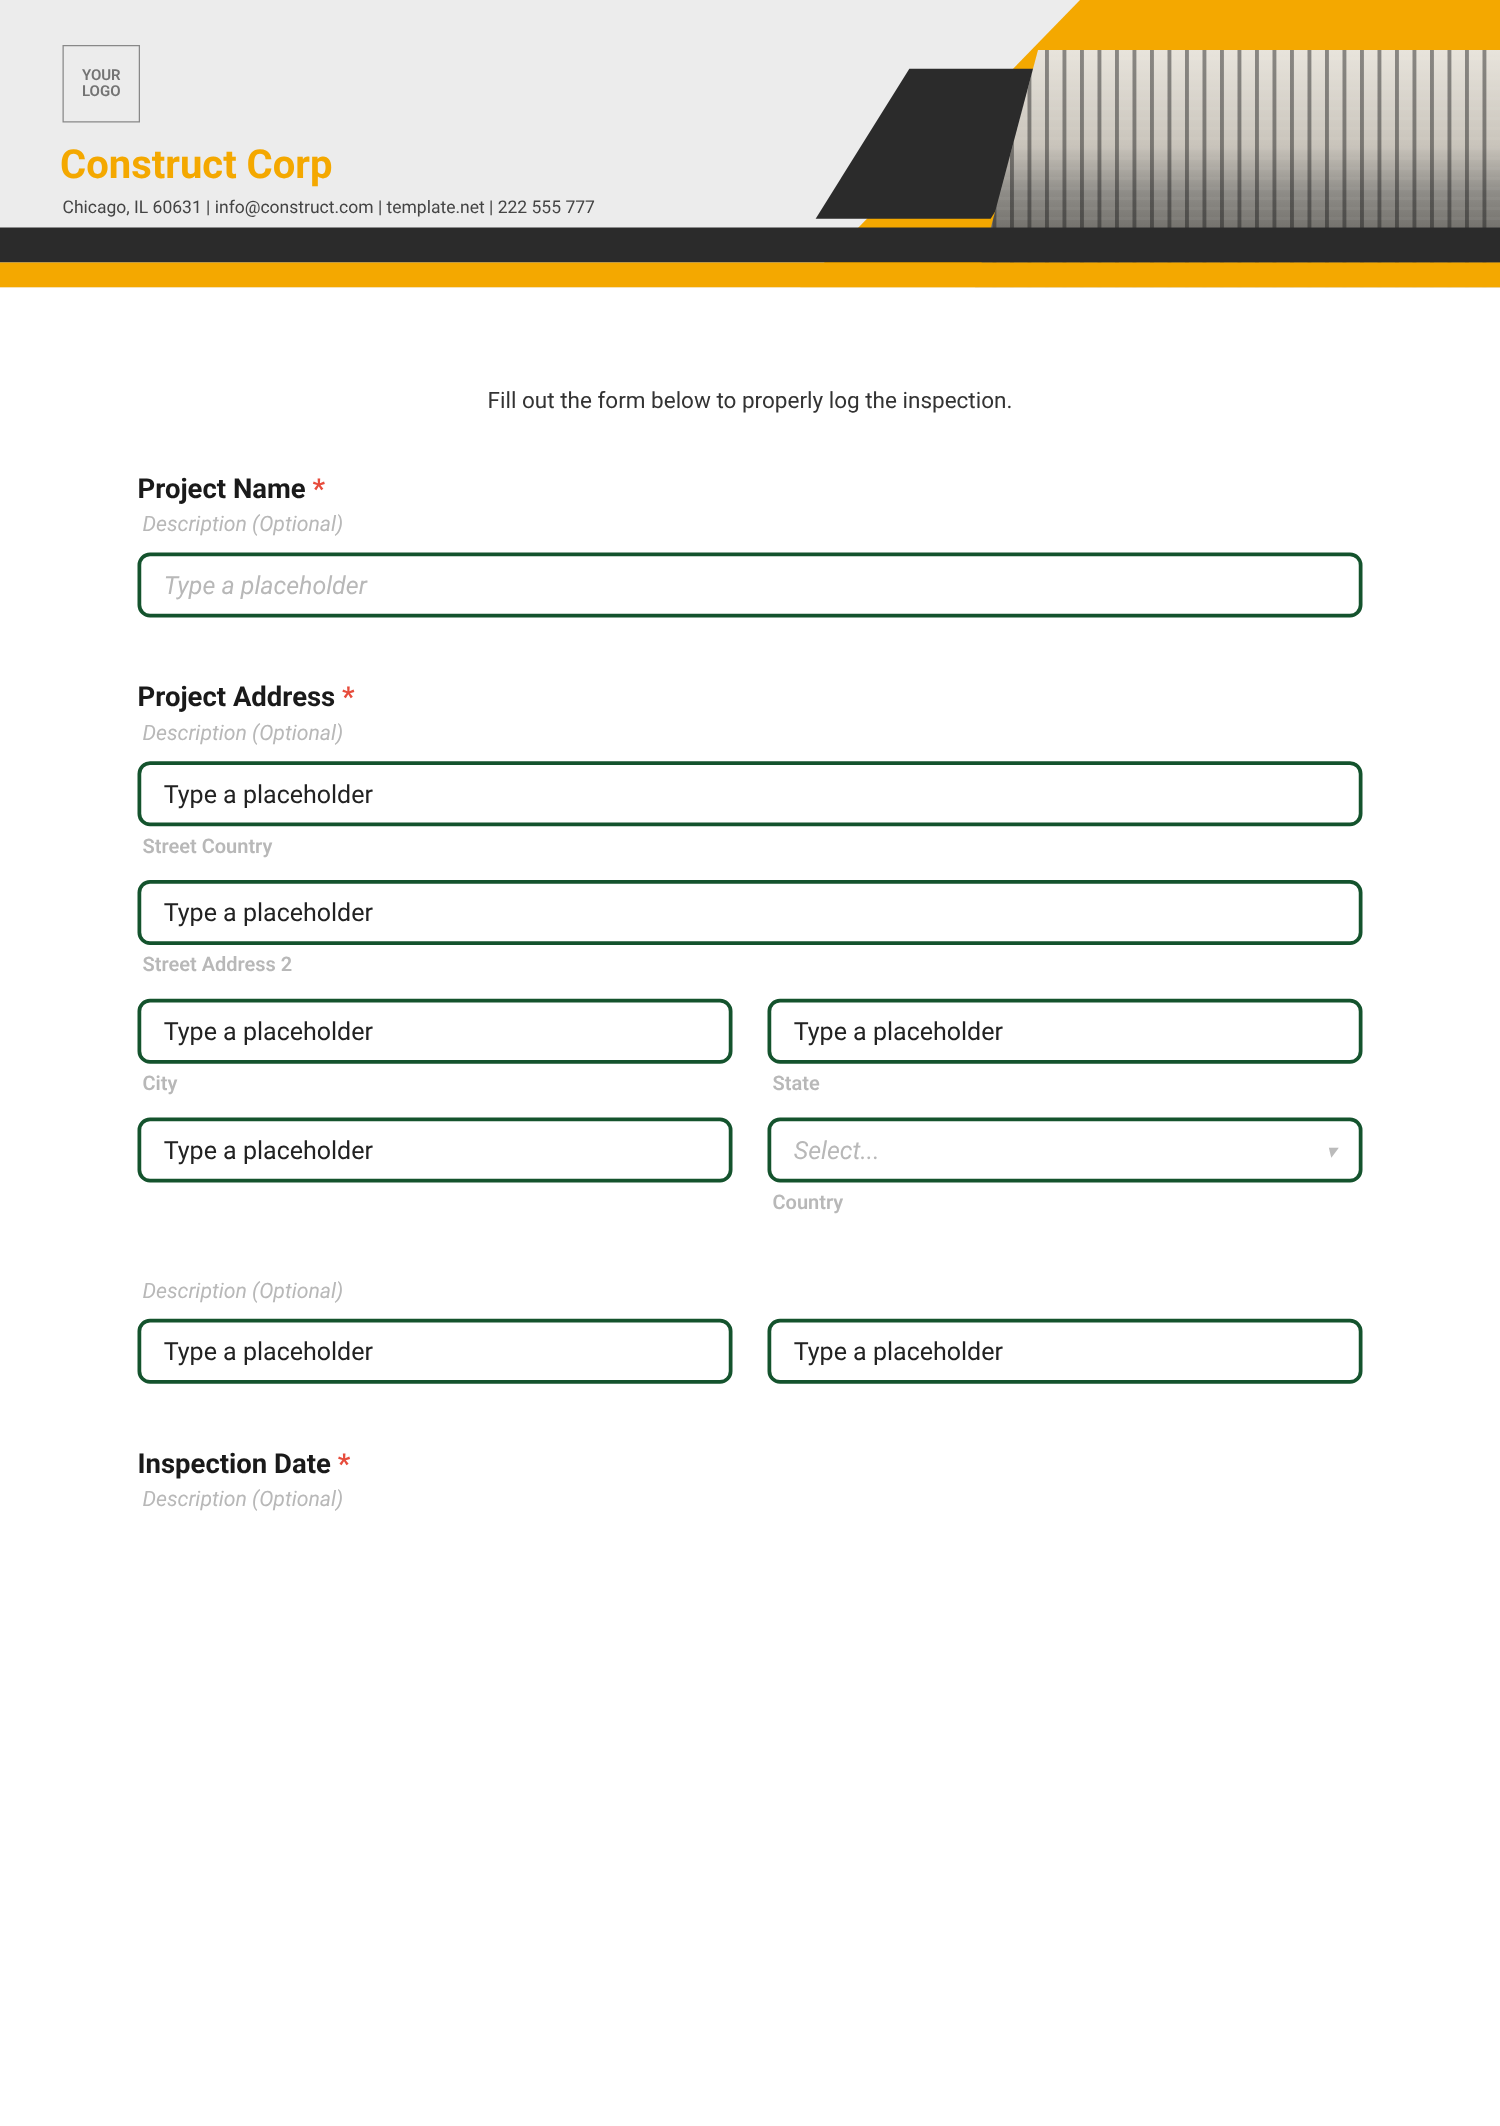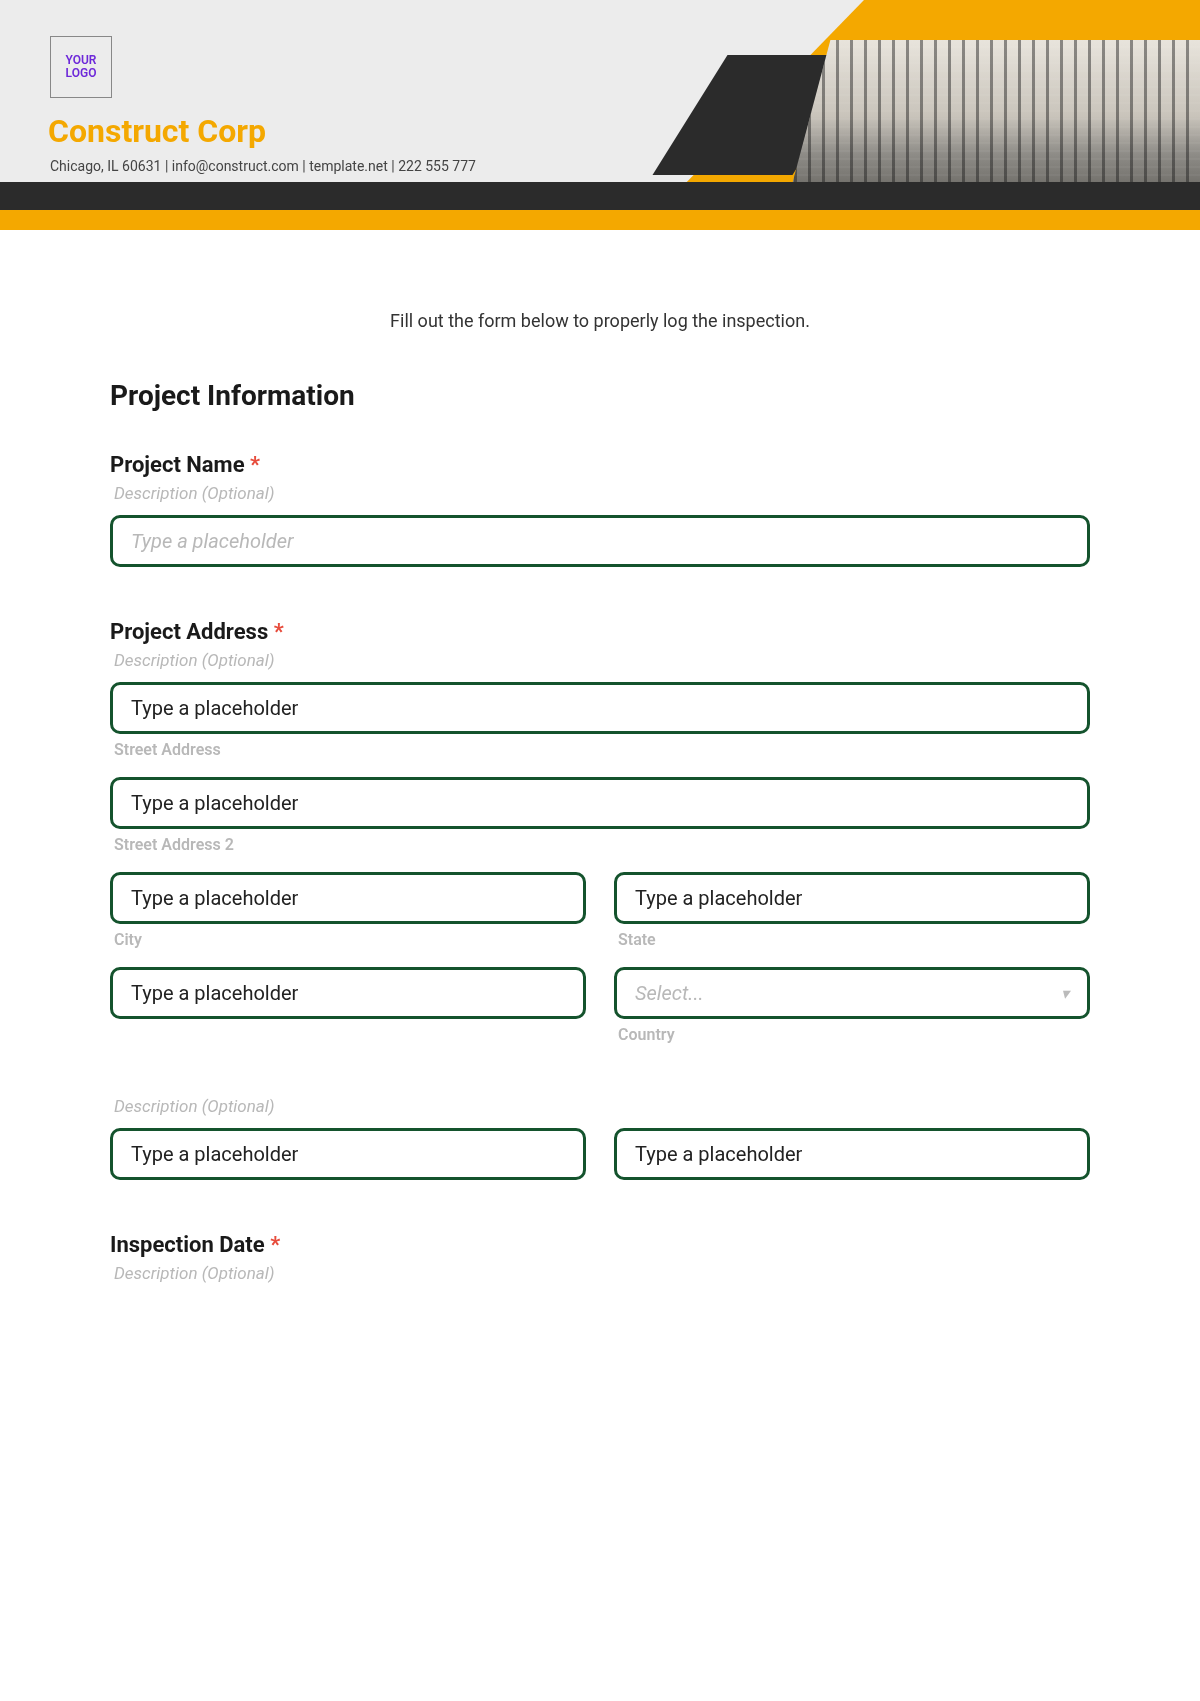--- a/index.html
+++ b/index.html
@@ -61,21 +61,21 @@
 .logo-box {
   position: absolute;
   top: 36px; left: 50px;
   width: 62px; height: 62px;
   border: 1px solid #888;
   display: flex;
   align-items: center;
   justify-content: center;
   font-size: 12px;
   font-weight: 600;
-  color: #6d28d9;
+  color: #737373;
   text-align: center;
   line-height: 1.1;
   background:#ececec;
 }
 .company-name {
   position: absolute;
   top: 112px; left: 48px;
   color: #f4a800;
   font-size: 32px;
   font-weight: 700;
@@ -166,42 +166,41 @@
   <div class="stripe-orange-bottom"></div>
   <div class="logo-box">YOUR LOGO</div>
   <div class="company-name">Construct Corp</div>
   <div class="company-info">Chicago, IL 60631 | info@construct.com | template.net | 222 555 777</div>
 </div>
 
 <div class="page">
 
   <div class="form-sub">Fill out the form below to properly log the inspection.</div>
 
-  <h2 class="section-title">Project Information</h2>
 
   <div class="field-group">
     <div class="field-label">
       <span>Project Name</span>
       <span class="req">*</span>
     </div>
     <div class="field-desc">Description (Optional)</div>
     <div class="input">Type a placeholder</div>
   </div>
 
   <div class="field-group">
     <div class="field-label">
       <span>Project Address</span>
       <span class="req">*</span>
     </div>
     <div class="field-desc">Description (Optional)</div>
 
     <div class="addr-block">
       <div>
         <div class="input dark">Type a placeholder</div>
-        <div class="sublabel">Street Address</div>
+        <div class="sublabel">Street Country</div>
       </div>
       <div>
         <div class="input dark">Type a placeholder</div>
         <div class="sublabel">Street Address 2</div>
       </div>
       <div class="row2">
         <div>
           <div class="input dark">Type a placeholder</div>
           <div class="sublabel">City</div>
         </div>

